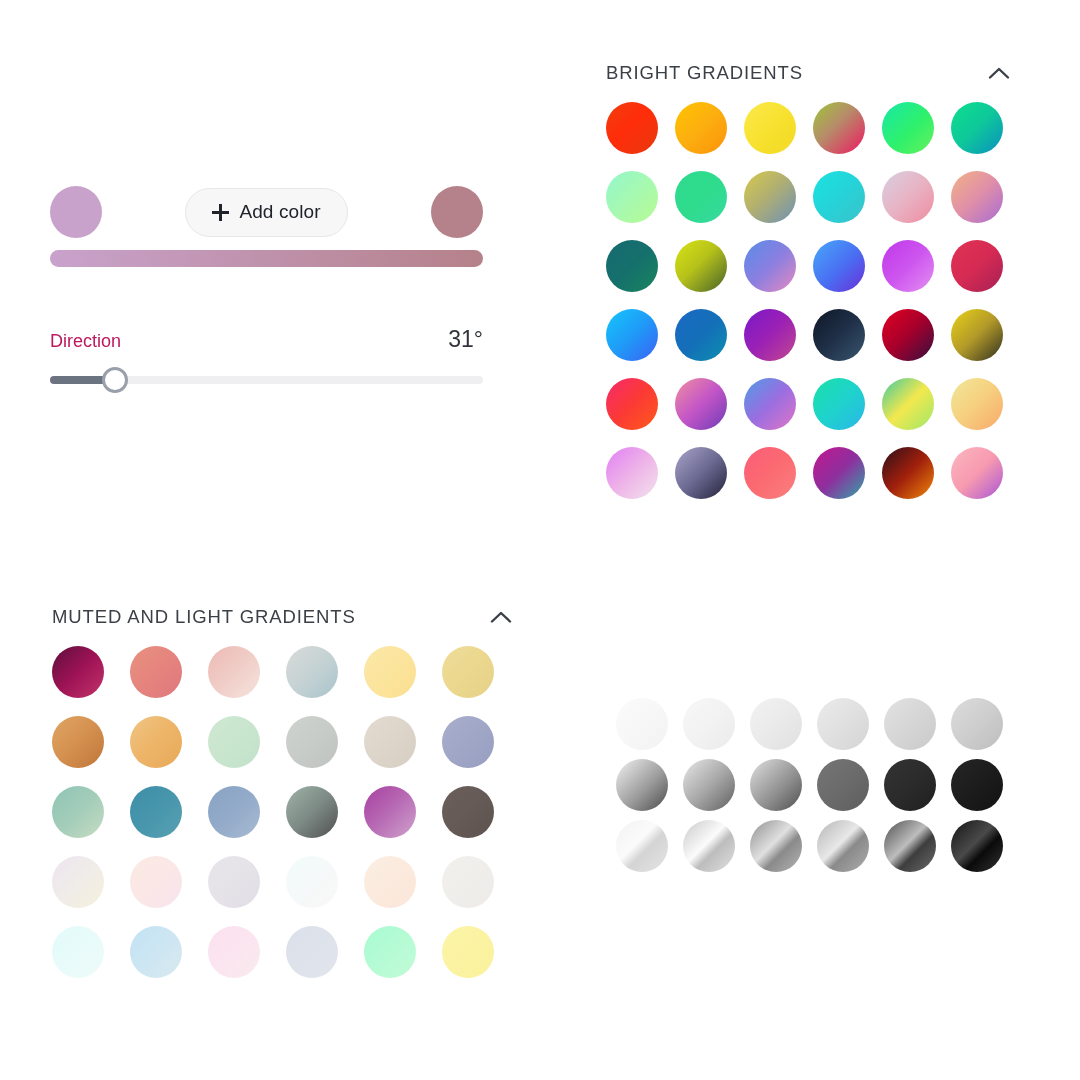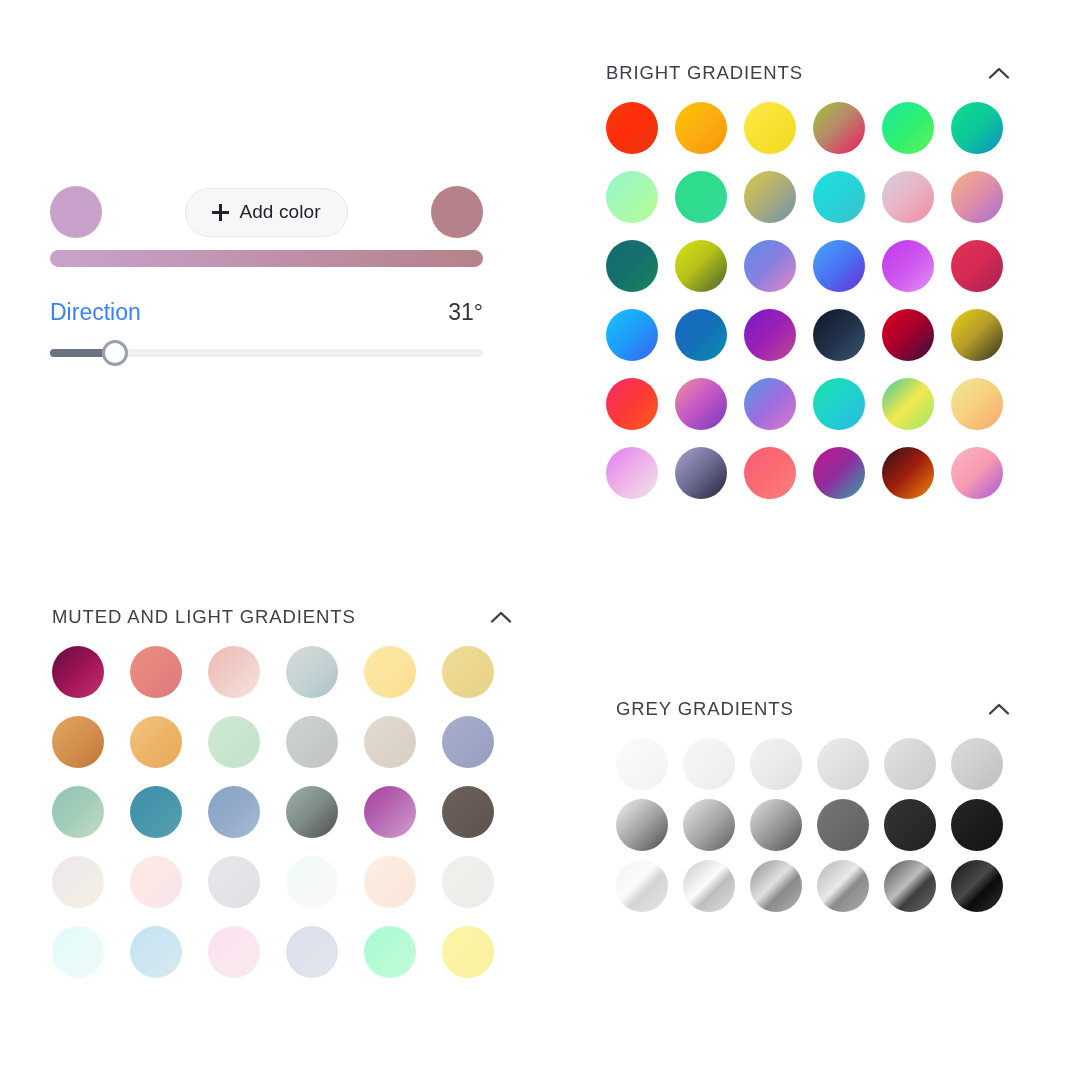--- a/index.html
+++ b/index.html
@@ -63,21 +63,21 @@
     border-radius: 9px;
     cursor: pointer;
   }
 
   .direction-row {
     margin-top: 32px;
     display: flex;
     align-items: baseline;
     justify-content: space-between;
   }
-  .direction-label { font-size: 23px; color: #3b82f6; }
+  .direction-label { font-size: 18px; color: #be185d; margin-top: 32px; }
   .direction-value { font-size: 23px; color: #31343b; }
 
   .slider { position: relative; margin-top: 14px; height: 26px; }
   .slider-track {
     position: absolute; left: 0; right: 0; top: 9px;
     height: 8px; border-radius: 4px; background: #efeff1;
   }
   .slider-fill {
     position: absolute; left: 0; top: 9px;
     height: 8px; border-radius: 4px; background: #6b7280;
@@ -241,28 +241,20 @@
         <div class="swatch" style="background: linear-gradient(135deg, rgb(226, 251, 251) 0%, rgb(232, 251, 250) 50%, rgb(238, 251, 248) 100%);"></div>
         <div class="swatch" style="background: linear-gradient(135deg, rgb(194, 226, 245) 0%, rgb(205, 230, 242) 50%, rgb(217, 233, 239) 100%);"></div>
         <div class="swatch" style="background: linear-gradient(135deg, rgb(251, 224, 240) 0%, rgb(251, 229, 239) 50%, rgb(249, 234, 238) 100%);"></div>
         <div class="swatch" style="background: linear-gradient(135deg, rgb(219, 224, 234) 0%, rgb(222, 226, 235) 50%, rgb(226, 229, 236) 100%);"></div>
         <div class="swatch" style="background: linear-gradient(135deg, rgb(168, 251, 210) 0%, rgb(181, 251, 212) 50%, rgb(194, 251, 214) 100%);"></div>
         <div class="swatch" style="background: linear-gradient(135deg, rgb(251, 245, 168) 0%, rgb(251, 243, 162) 50%, rgb(251, 241, 156) 100%);"></div>
       </div>
   </div>
 
   <div class="section" id="sec-grey">
-    <div class="section-head">
-      <span class="section-title">GREY GRADIENTS</span>
-      <span class="chevron">
-        <svg width="22" height="14" viewBox="0 0 22 14" fill="none">
-          <path d="M2 11.5 L11 3 L20 11.5" stroke="#3b3f46" stroke-width="2.4" stroke-linecap="round" stroke-linejoin="round"></path>
-        </svg>
-      </span>
-    </div>
     <div class="swatch-grid">
         <div class="swatch" style="background: linear-gradient(135deg, rgb(251, 251, 251) 0%, rgb(247, 247, 247) 50%, rgb(242, 242, 242) 100%);"></div>
         <div class="swatch" style="background: linear-gradient(135deg, rgb(247, 247, 247) 0%, rgb(242, 242, 242) 50%, rgb(235, 235, 235) 100%);"></div>
         <div class="swatch" style="background: linear-gradient(135deg, rgb(242, 242, 242) 0%, rgb(234, 234, 234) 50%, rgb(224, 224, 224) 100%);"></div>
         <div class="swatch" style="background: linear-gradient(135deg, rgb(235, 235, 235) 0%, rgb(224, 224, 224) 50%, rgb(212, 212, 212) 100%);"></div>
         <div class="swatch" style="background: linear-gradient(135deg, rgb(226, 226, 226) 0%, rgb(214, 214, 214) 50%, rgb(201, 201, 201) 100%);"></div>
         <div class="swatch" style="background: linear-gradient(135deg, rgb(220, 220, 220) 0%, rgb(206, 206, 206) 50%, rgb(189, 189, 189) 100%);"></div>
         <div class="swatch" style="background: linear-gradient(135deg, rgb(242, 242, 242) 0%, rgb(158, 158, 158) 55%, rgb(74, 74, 74) 100%);"></div>
         <div class="swatch" style="background: linear-gradient(135deg, rgb(232, 232, 232) 0%, rgb(163, 163, 163) 55%, rgb(94, 94, 94) 100%);"></div>
         <div class="swatch" style="background: linear-gradient(135deg, rgb(224, 224, 224) 0%, rgb(148, 148, 148) 55%, rgb(79, 79, 79) 100%);"></div>

